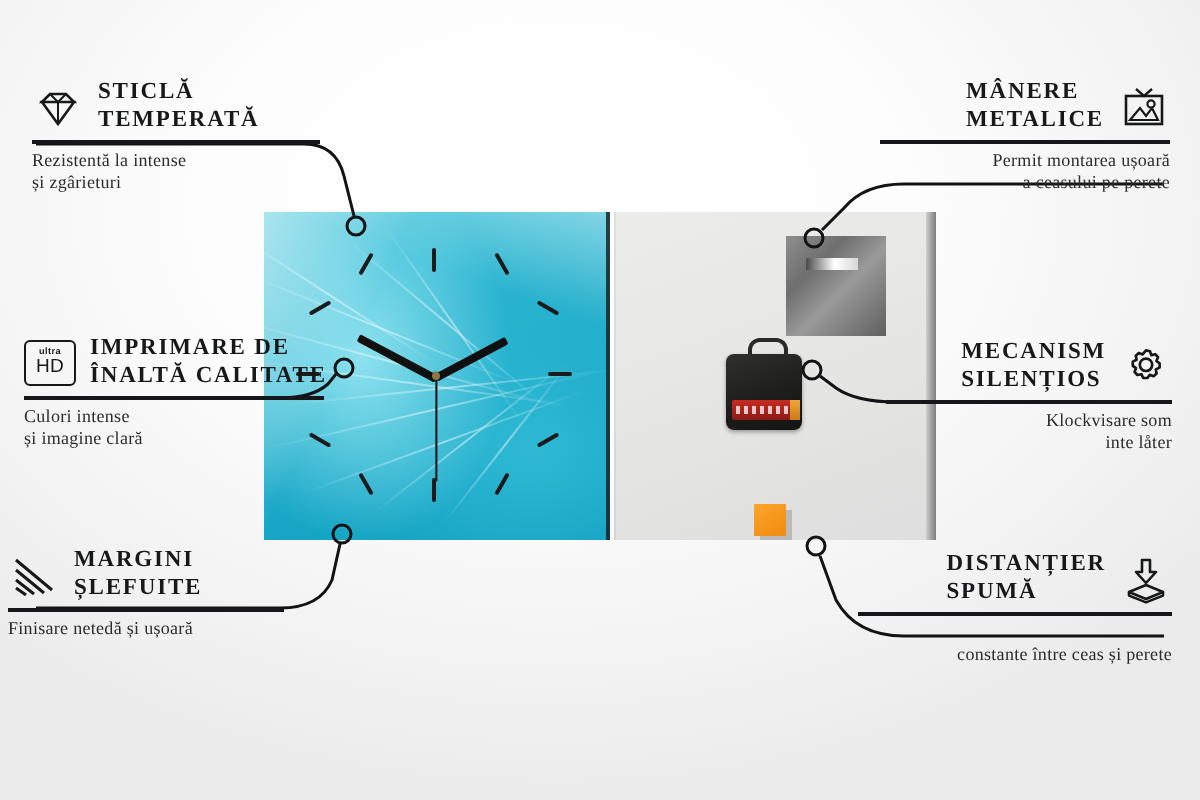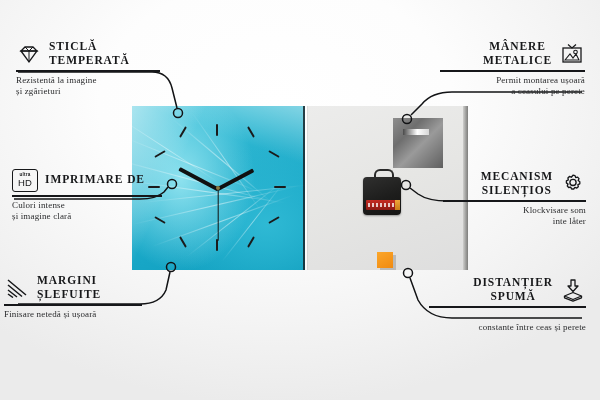--- a/index.html
+++ b/index.html
@@ -160,21 +160,21 @@
   }
   .co-desc {
     font-size: 9px;
     color: #2a2b2d;
     line-height: 11.5px;
     margin-top: 3px;
     letter-spacing: 0.15px;
   }
   .left .co-title { text-align: left; }
   .right .co-head { justify-content: flex-end; }
-  .right .co-title { text-align: center; }
+  .right .co-title { text-align: left; }
   .right .co-desc { text-align: right; }
   .icon-box {
     width: 26px; height: 24px;
     flex: 0 0 auto;
     display: flex;
     align-items: center;
     justify-content: center;
     color: #17181a;
   }
   .icon-box svg { display: block; }
@@ -303,35 +303,36 @@
           <path d="M8 3 L12 7 L16 3 M4 7 L20 7 M12 7 L12 18" fill="none" stroke="#17181a" stroke-width="1"></path>
         </svg>
       </span>
       <span class="co-title">
         <span>STICLĂ</span><br>
         <span>TEMPERATĂ</span>
       </span>
     </div>
     <div class="co-rule" style="width:144px;"></div>
     <div class="co-desc">
-      <span>Rezistentă la imagine</span><br>
+      <span>Rezistentă la intense</span><br>
       <span>și zgârieturi</span>
     </div>
   </div>
 
   <div class="callout left" style="left:12px; top:168px; width:152px;">
     <div class="co-head">
       <span class="icon-box">
         <span class="hd-badge">
           <span class="hd-ultra">ultra</span>
           <span class="hd-main">HD</span>
         </span>
       </span>
       <span class="co-title">
         <span>IMPRIMARE DE</span><br>
+        <span>ÎNALTĂ CALITATE</span>
       </span>
     </div>
     <div class="co-rule" style="width:150px;"></div>
     <div class="co-desc">
       <span>Culori intense</span><br>
       <span>și imagine clară</span>
     </div>
   </div>
 
   <div class="callout left" style="left:4px; top:274px; width:140px;">

